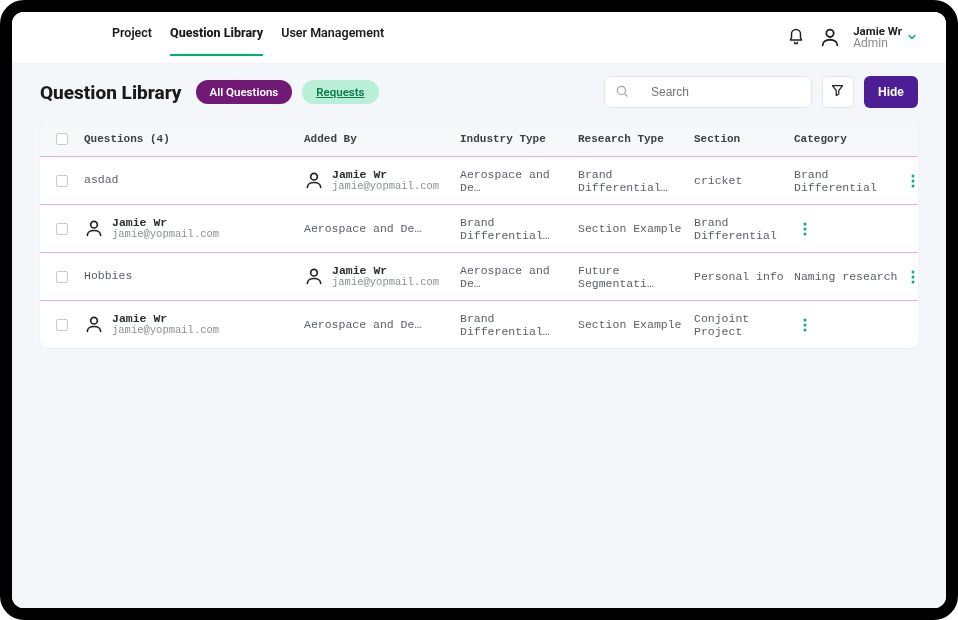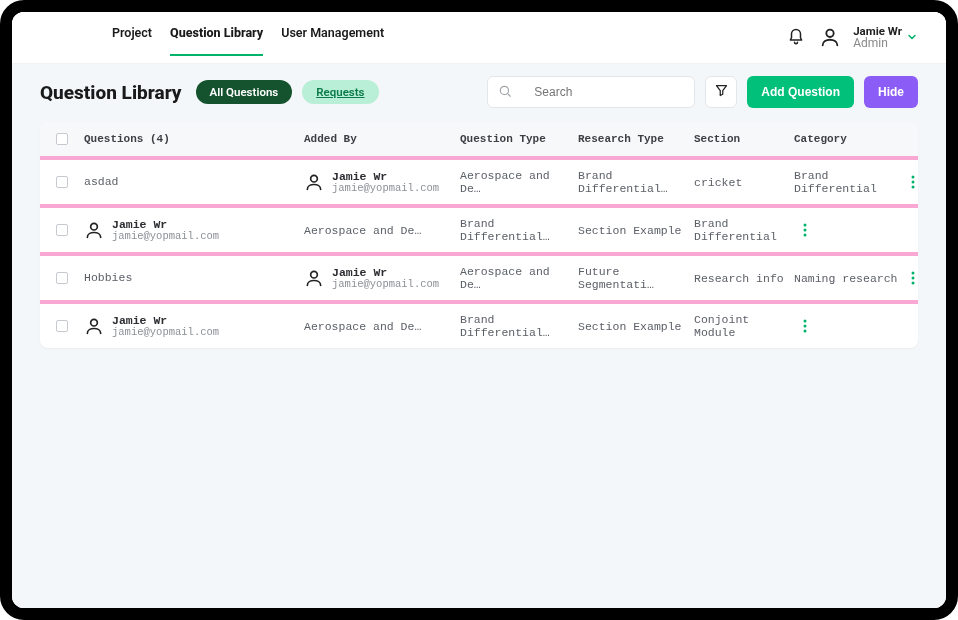--- a/index.html
+++ b/index.html
@@ -87,21 +87,21 @@
   }
   .chip {
     display: inline-flex; align-items: center;
     height: 24px;
     padding: 0 14px;
     border-radius: 12px;
     font-size: 11.5px;
     font-weight: 600;
     cursor: pointer;
   }
-  .chip.green { background: #14532d; color: #fff; }
+  .chip.green { background: #701a75; color: #fff; }
   .chip.green-light { background: #b9efd6; color: #0b7a4b; text-decoration: underline; }
 
   .toolbar-spacer { flex: 1; }
   .search-box {
     display: flex; align-items: center;
     background: #fff;
     border: 1px solid #e3e6ea;
     border-radius: 6px;
     height: 32px;
     min-width: 200px;
@@ -125,21 +125,21 @@
     height: 32px;
     padding: 0 14px;
     border-radius: 6px;
     font-size: 12px;
     font-weight: 700;
     cursor: pointer;
     border: none;
     display: inline-flex; align-items: center;
   }
   .primary-btn { background: #00c07a; color: #fff; }
-  .ghost-btn { background: #8b5cf6; color: #fff; }
+  .ghost-btn { background: #4c1d95; color: #fff; }
 
   
   .card {
     margin: 0 28px;
     background: #fff;
     border-radius: 8px;
     box-shadow: 0 1px 2px rgba(0,0,0,0.04);
     overflow: hidden;
   }
   .thead, .trow {
@@ -159,21 +159,21 @@
   .th-check, .td-check { display:flex; justify-content:center; }
   .chk {
     width: 12px; height: 12px;
     border: 1.5px solid #c6c9ce;
     border-radius: 2px;
     background: #fff;
     cursor: pointer;
   }
   .trow {
     height: 48px;
-    border-top: 4px solid #f9a8d4;
+    border-top: 1px solid #f9a8d4;
     font-size: 11.5px;
     color: #5b5f66;
   }
   .trow .q-text { color: #5b5f66; line-height: 1.25; max-width: 210px; }
   .added-by-cell {
     display: flex; align-items: center; gap: 8px;
     color: #5b5f66;
   }
   .ab-name { font-weight: 700; font-size: 11.5px; color: #2b2d31; line-height: 1.15; }
   .ab-email { font-size: 10.5px; color: #8c9096; line-height: 1.1; }
@@ -248,32 +248,31 @@
         </div>
 
         <span class="square-btn">
           <span>
             <svg width="15" height="15" viewBox="0 0 24 24" fill="none" stroke="#222" stroke-width="2" stroke-linecap="round" stroke-linejoin="round">
                 <path d="M4 4h16l-6 8v6l-4 2v-8L4 4z"></path>
               </svg>
           </span>
         </span>
 
-        <button class="primary-btn">Add Question</button>
         <button class="ghost-btn">Hide</button>
       </div>
 
       <div class="card">
         <div class="thead">
           <div class="th th-check">
               <span class="chk"></span>
             </div>
           <div class="th">Questions (4)</div>
           <div class="th">Added By</div>
-          <div class="th">Question Type</div>
+          <div class="th">Industry Type</div>
           <div class="th">Research Type</div>
           <div class="th">Section</div>
           <div class="th">Category</div>
           <div class="th"></div>
         </div>
 
         <div id="tbody">
             <div class="trow">
               <div class="td td-check">
                 <span class="chk"></span>
@@ -343,21 +342,21 @@
                     <path d="M4 21c0-4 4-6 8-6s8 2 8 6"></path>
                   </svg>
                 </span>
                 <div>
                   <div class="ab-name">Jamie Wr</div>
                   <div class="ab-email">jamie@yopmail.com</div>
                 </div>
               </div>
               <div class="td">Aerospace and De…</div>
               <div class="td">Future Segmentati…</div>
-              <div class="td">Research info</div>
+              <div class="td">Personal info</div>
               <div class="td">Naming research</div>
               <div class="td"><span class="dots-btn">
                   <svg width="4" height="14" viewBox="0 0 4 14">
                     <circle cx="2" cy="2" r="1.5" fill="#00b36b"></circle>
                     <circle cx="2" cy="7" r="1.5" fill="#00b36b"></circle>
                     <circle cx="2" cy="12" r="1.5" fill="#00b36b"></circle>
                   </svg>
                 </span></div>
             </div>
             <div class="trow">
@@ -372,21 +371,21 @@
                   </svg>
                 </span>
                 <div>
                   <div class="ab-name">Jamie Wr</div>
                   <div class="ab-email">jamie@yopmail.com</div>
                 </div>
               </div>
               <div class="td">Aerospace and De…</div>
               <div class="td">Brand Differential…</div>
               <div class="td">Section Example</div>
-              <div class="td">Conjoint Module</div>
+              <div class="td">Conjoint Project</div>
               <div class="td"><span class="dots-btn">
                   <svg width="4" height="14" viewBox="0 0 4 14">
                     <circle cx="2" cy="2" r="1.5" fill="#00b36b"></circle>
                     <circle cx="2" cy="7" r="1.5" fill="#00b36b"></circle>
                     <circle cx="2" cy="12" r="1.5" fill="#00b36b"></circle>
                   </svg>
                 </span></div>
             </div>
           </div>
       </div>

